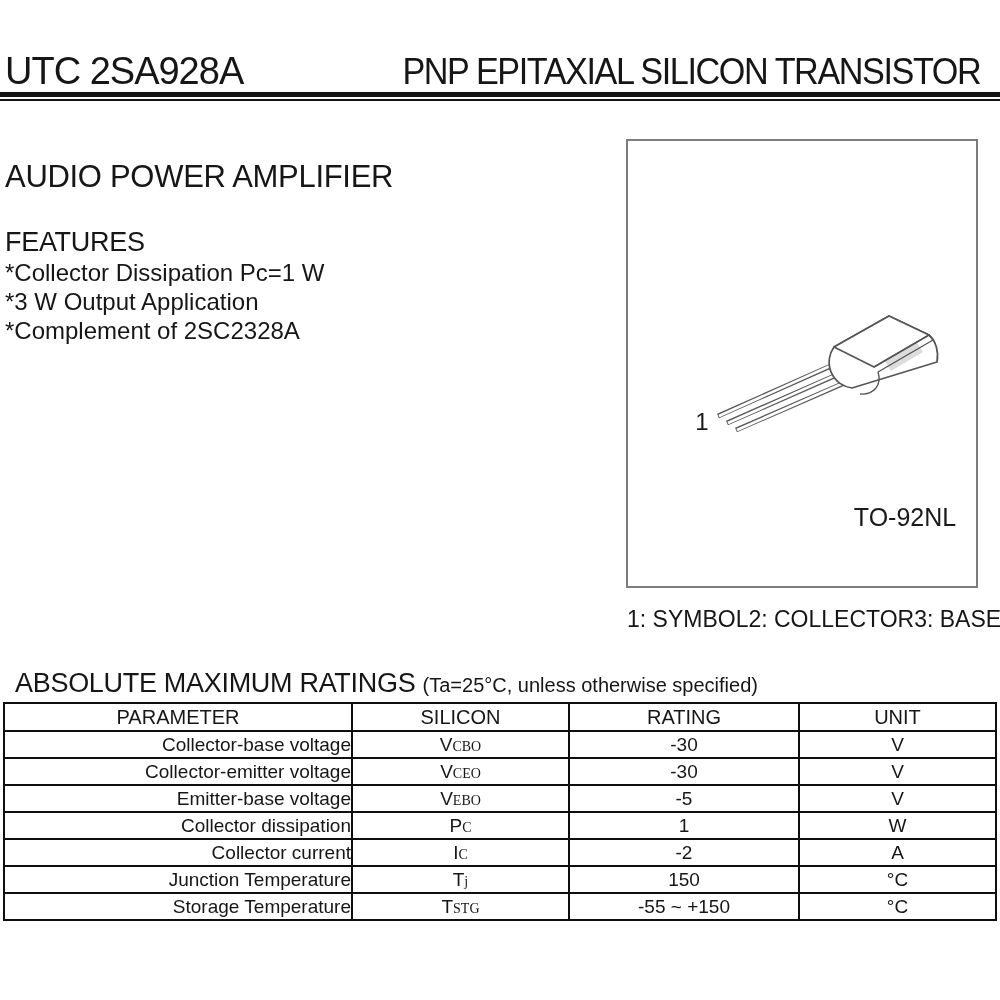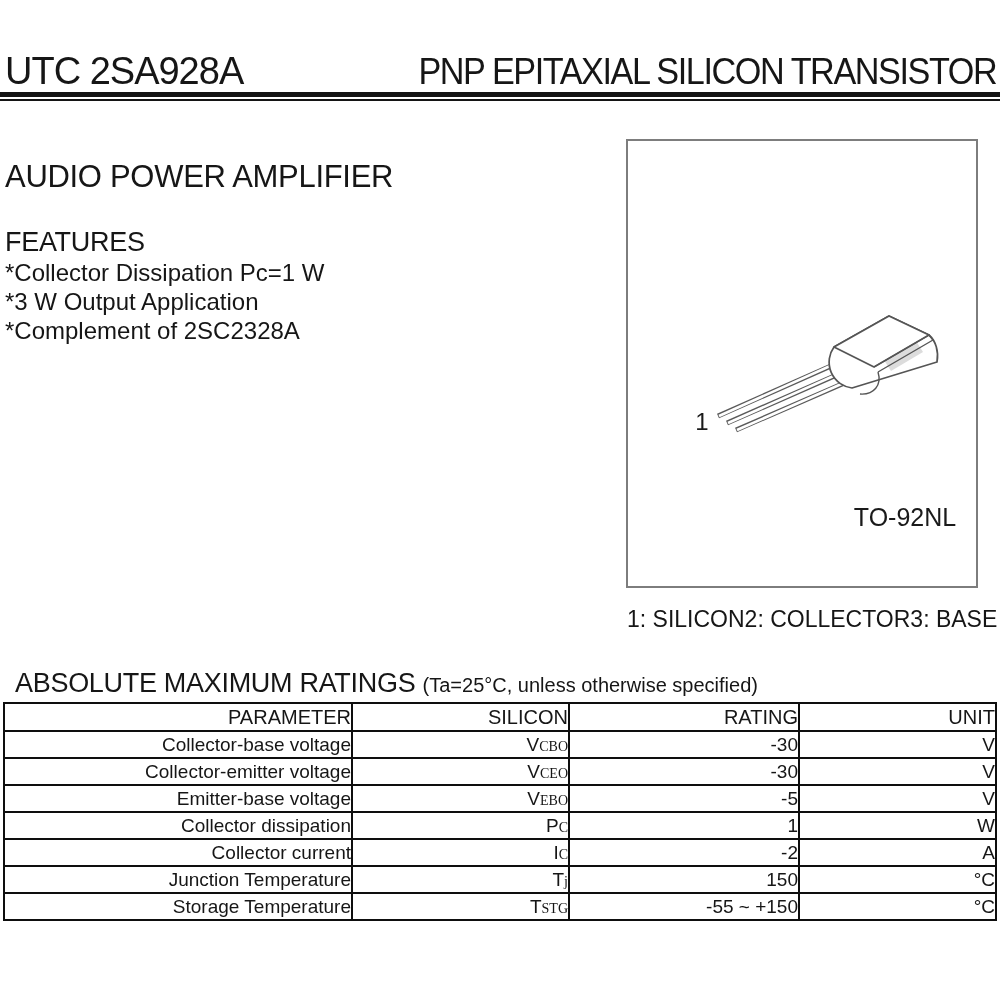--- a/index.html
+++ b/index.html
@@ -9,21 +9,21 @@
     width: 1000px;
     height: 1000px;
     background: #ffffff;
     font-family: "Liberation Sans", sans-serif;
     color: #161616;
     overflow: hidden;
   }
   
   .header-bar {
     position: absolute;
-    left: 5px; right: 4px; top: 50px;
+    left: 5px; right: 20px; top: 50px;
     display: flex;
     justify-content: space-between;
     align-items: flex-end;
   }
   .title-left {
     font-size: 38px;
     letter-spacing: -1px;
     white-space: nowrap;
   }
   .title-right {
@@ -102,21 +102,21 @@
     border-collapse: collapse;
     table-layout: fixed;
     font-size: 19px;
   }
   .ratings-table th, .ratings-table td {
     border: 2px solid #0e0e0e;
     height: 27px;
     padding: 0;
     vertical-align: middle;
     font-weight: normal;
-    text-align: right;
+    text-align: center;
     white-space: nowrap;
   }
   .ratings-table th { font-size: 20px; height: 28px; }
   .ratings-table td.param {
     text-align: right;
     padding-left: 4px;
   }
   .col-param  { width: 348px; }
   .col-symbol { width: 217px; }
   .col-rating { width: 230px; }
@@ -172,21 +172,21 @@
 
         <path d="M 250,231 C 254,244 246,254 232,253" fill="none" stroke="#555555" stroke-width="1.4"></path>
       </g>
 
       <text x="74" y="289" font-size="24" fill="#1a1a1a" text-anchor="middle" font-family="Liberation Sans, sans-serif">1</text>
       <text x="277" y="385" font-size="25" fill="#1a1a1a" text-anchor="middle" font-family="Liberation Sans, sans-serif">TO-92NL</text>
     </svg>
   </div>
 
   <div class="pin-assignments">
-    <span>1: SILICON</span>
+    <span>1: SYMBOL</span>
     <span>2: COLLECTOR</span>
     <span>3: BASE</span>
   </div>
 
   <div class="amr-heading">
     <span>ABSOLUTE MAXIMUM RATINGS</span>
     <span class="condition"> <span>(Ta=25°C, unless otherwise specified)</span></span>
   </div>
 
   <table class="ratings-table">

